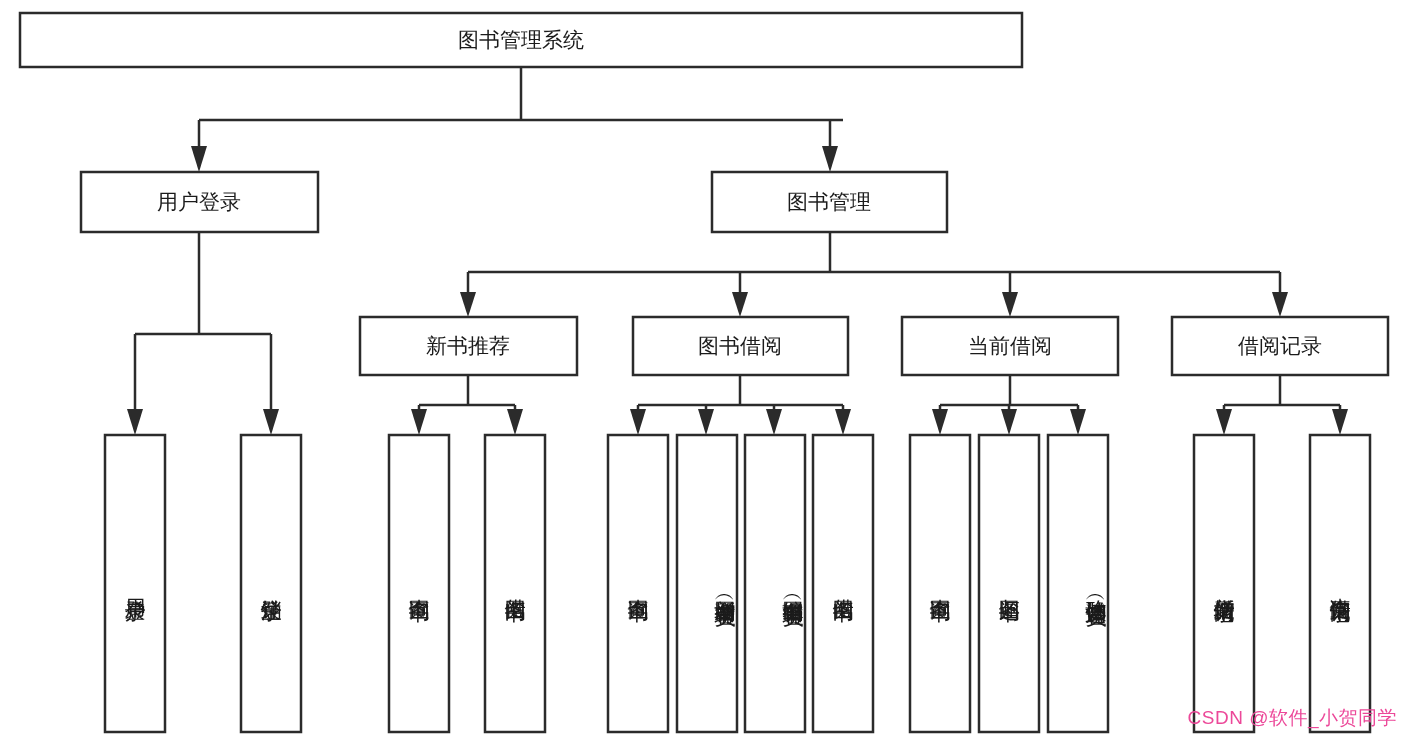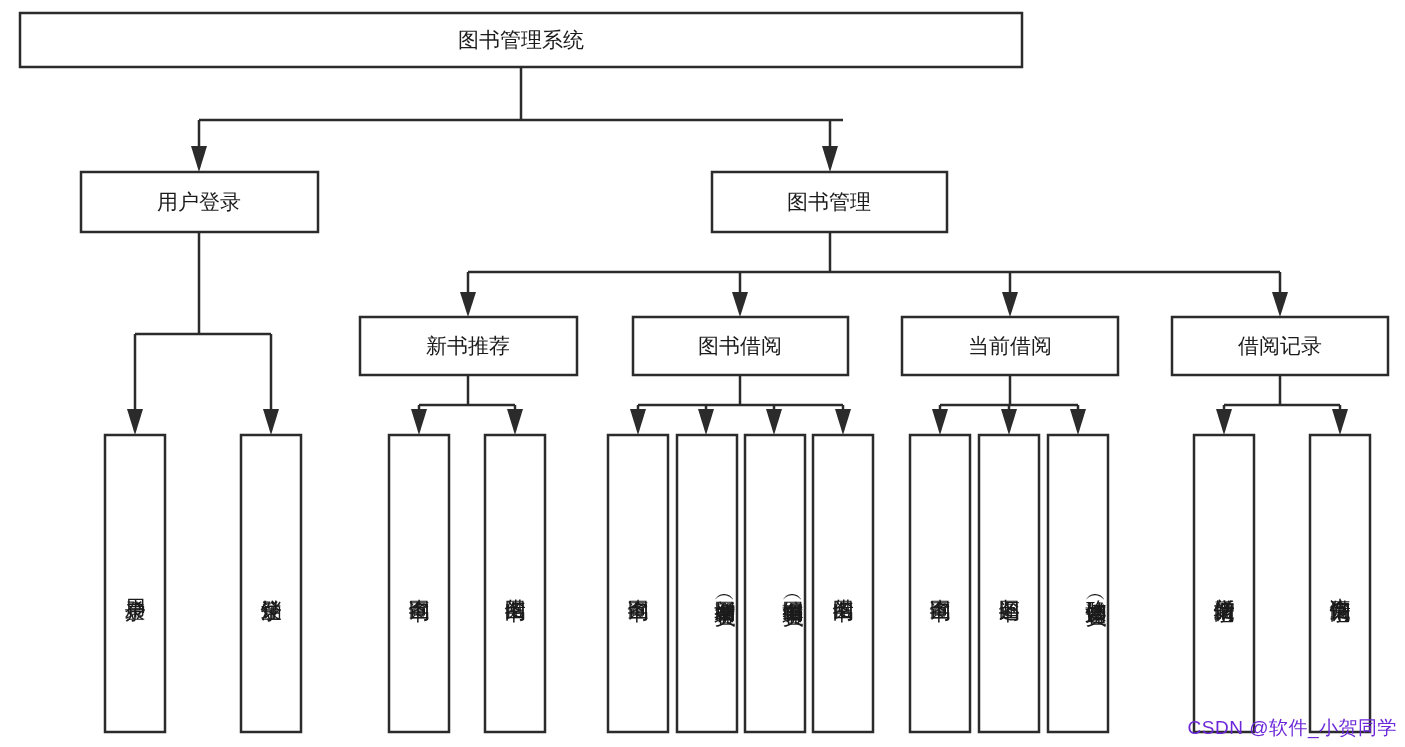--- a/index.html
+++ b/index.html
@@ -61,24 +61,24 @@
     display: flex;
     align-items: center;
     justify-content: center;
     text-align: center;
     white-space: nowrap;
     pointer-events: none;
   }
   .watermark {
     position: absolute;
     right: 8px;
-    bottom: 6px;
+    bottom: 16px;
     font-family: "Liberation Sans", "DejaVu Sans", sans-serif;
     font-size: 19px;
-    color: #6d28d9;
+    color: #ec4899;
     white-space: nowrap;
     letter-spacing: 0.5px;
   }
 </style>
 </head>
 <body>
 
 <div id="diagram-root">
 
   <svg class="diagram" viewBox="0 0 1405 747" xmlns="http://www.w3.org/2000/svg">

